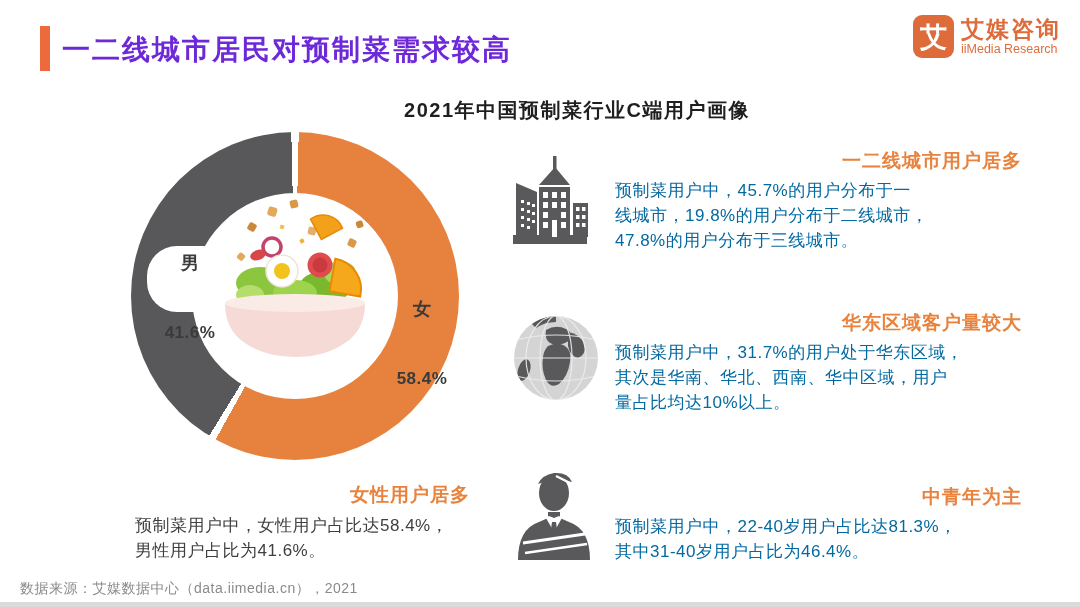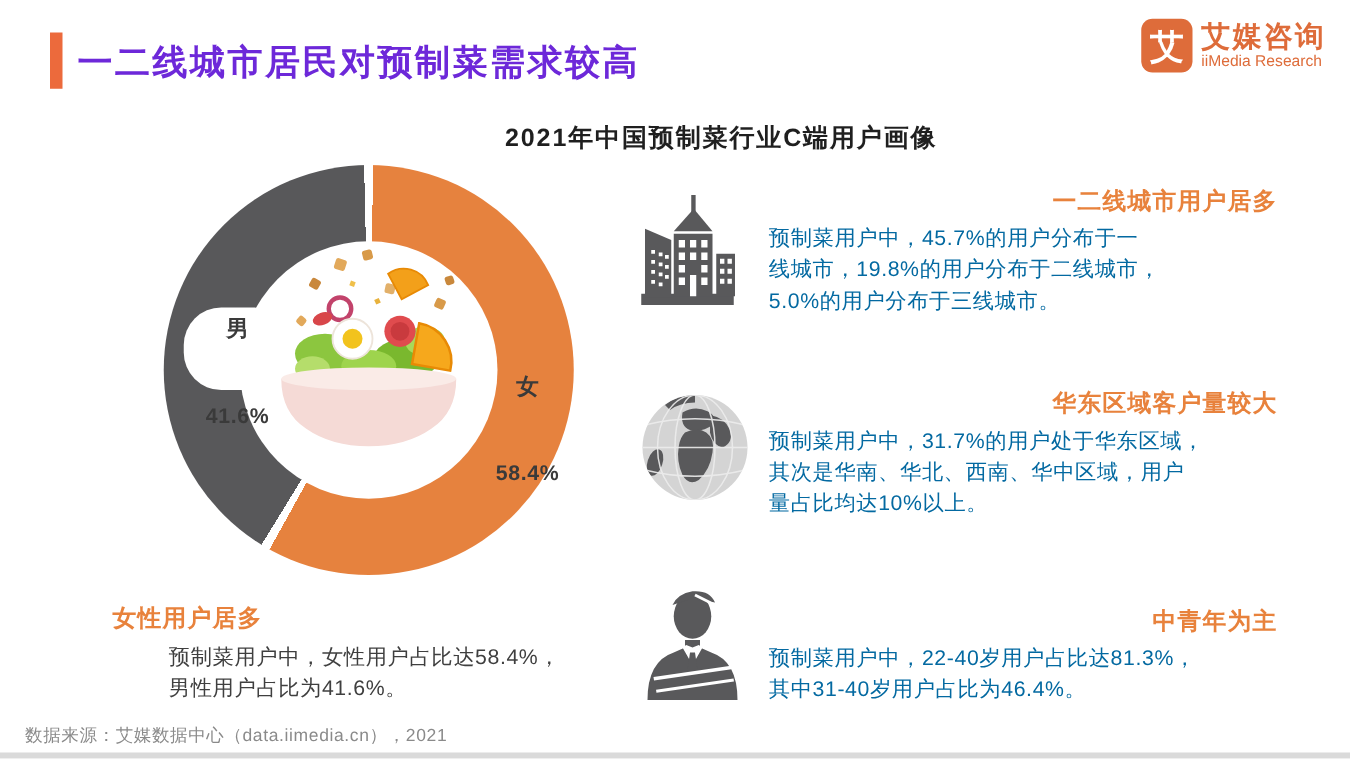--- a/index.html
+++ b/index.html
@@ -33,21 +33,21 @@
   .info { position:absolute; left:510px; width:512px; }
   .info .icon-box { position:absolute; left:2px; }
   .info h2 { text-align:right; font-size:19px; font-weight:bold; color:#E8823C; letter-spacing:1px; }
   .info .body { margin-left:105px; margin-top:4px; font-size:17px; line-height:25px; color:#0369a1; letter-spacing:0.5px; }
   .s1 { top:148px; } .s1 .icon-box { top:6px; }
   .s2 { top:310px; } .s2 .icon-box { top:4px; }
   .s3 { top:470px; } .s3 h2 { padding-top:14px; } .s3 .icon-box { top:2px; }
 
   
   .gender-info { position:absolute; left:90px; top:482px; width:380px; }
-  .gender-info h2 { text-align:left; font-size:19px; font-weight:bold; color:#E8823C; letter-spacing:1px; }
+  .gender-info h2 { text-align:right; font-size:19px; font-weight:bold; color:#E8823C; letter-spacing:1px; }
   .gender-info .body { margin-left:45px; margin-top:5px; font-size:17px; line-height:25px; color:#3f3f3f; letter-spacing:0.5px; }
 
   .footer { position:absolute; left:20px; top:580px; font-size:14px; color:#8a8a8a; letter-spacing:0.5px; }
   .bottom-strip { position:absolute; left:0; right:0; bottom:0; height:5px; background:#DADADA; }
 </style>
 </head>
 <body>
 
 <div class="slide">
 
@@ -151,21 +151,21 @@
         <rect x="64" y="61" width="3.5" height="4"></rect>
           <rect x="70" y="61" width="3.5" height="4"></rect>
         <rect x="64" y="69" width="3.5" height="4"></rect>
           <rect x="70" y="69" width="3.5" height="4"></rect>
       </g>
     </svg>
     <h2>一二线城市用户居多</h2>
     <div class="body">
         <div>预制菜用户中，45.7%的用户分布于一</div>
         <div>线城市，19.8%的用户分布于二线城市，</div>
-        <div>5.0%的用户分布于三线城市。</div>
+        <div>47.8%的用户分布于三线城市。</div>
       </div>
   </section>
 
   <section class="info s2">
     <svg class="icon-box" width="88" height="88" viewBox="0 0 88 88">
       <defs>
         <clipPath id="globeclip">
             <circle cx="44" cy="44" r="42"></circle>
           </clipPath>
       </defs>

